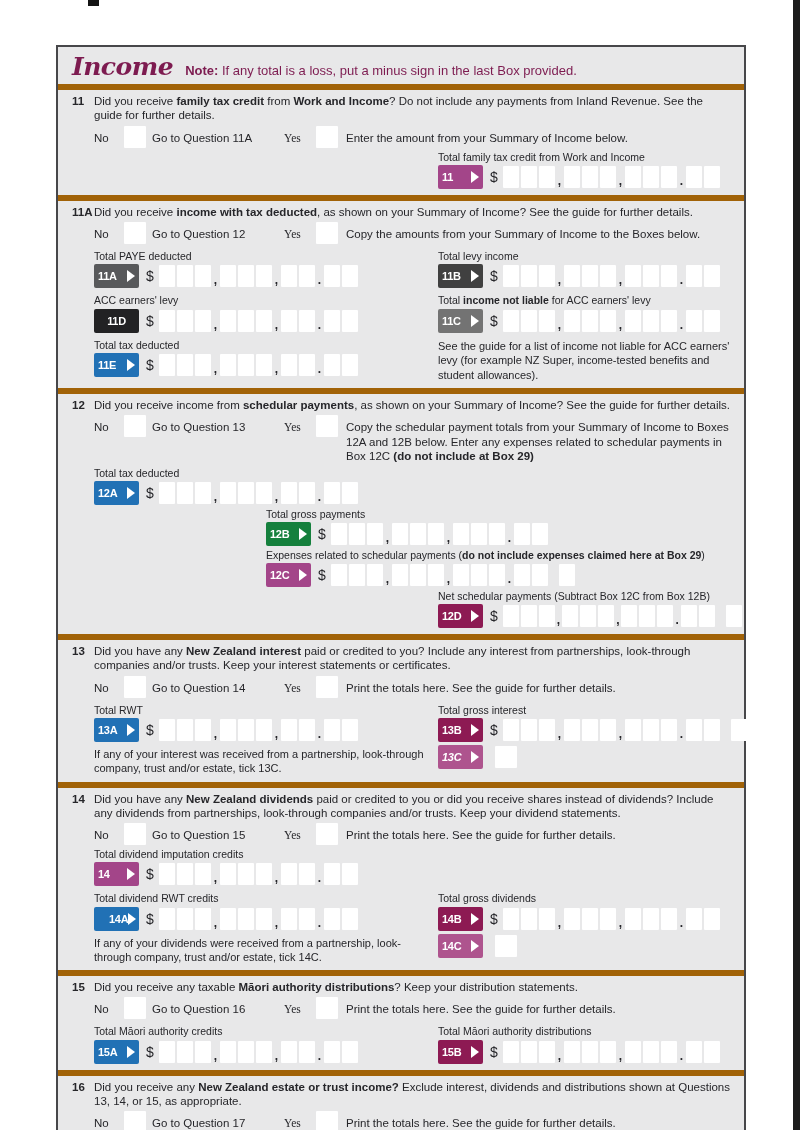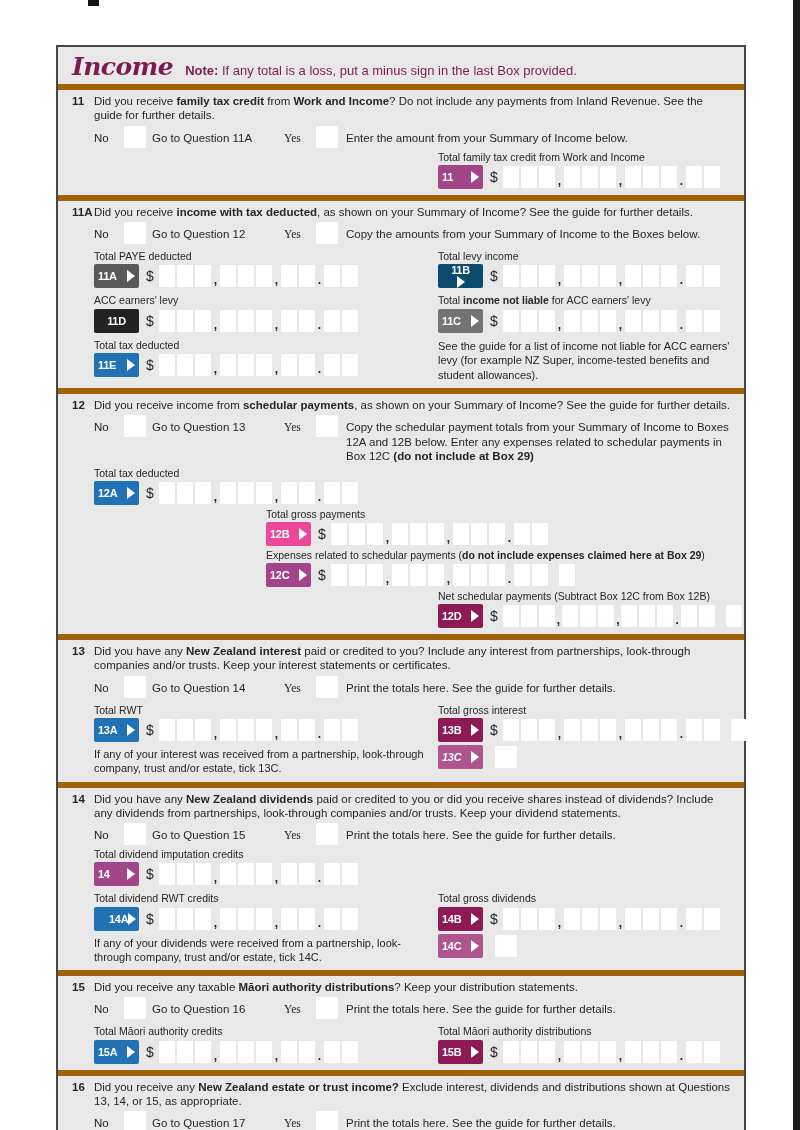--- a/index.html
+++ b/index.html
@@ -140,21 +140,21 @@
             <span class="dbox"></span>
             <span class="dbox"></span>
             <span class="sep">.</span>
             <span class="dbox"></span>
             <span class="dbox"></span>
           </div>
       </div>
       <div class="pr fb">
         <div class="flabel">Total levy income</div>
         <div class="money">
-            <span class="badge" style="background: #0c4a6e; flex-direction: column;">
+            <span class="badge" style="background: #404040;">
               <span class="bn">11B</span>
               <span class="ba"></span>
             </span>
             <span class="dollar">$</span>
             <span class="dbox"></span>
             <span class="dbox"></span>
             <span class="dbox"></span>
             <span class="sep">,</span>
             <span class="dbox"></span>
             <span class="dbox"></span>
@@ -279,21 +279,21 @@
           <span class="dbox"></span>
           <span class="dbox"></span>
           <span class="sep">.</span>
           <span class="dbox"></span>
           <span class="dbox"></span>
         </div>
     </div>
     <div class="fb indent-center">
       <div class="flabel">Total gross payments</div>
       <div class="money">
-          <span class="badge" style="background: #ec4899;">
+          <span class="badge" style="background: #15803d;">
             <span class="bn">12B</span>
             <span class="ba"></span>
           </span>
           <span class="dollar">$</span>
           <span class="dbox"></span>
           <span class="dbox"></span>
           <span class="dbox"></span>
           <span class="sep">,</span>
           <span class="dbox"></span>
           <span class="dbox"></span>

